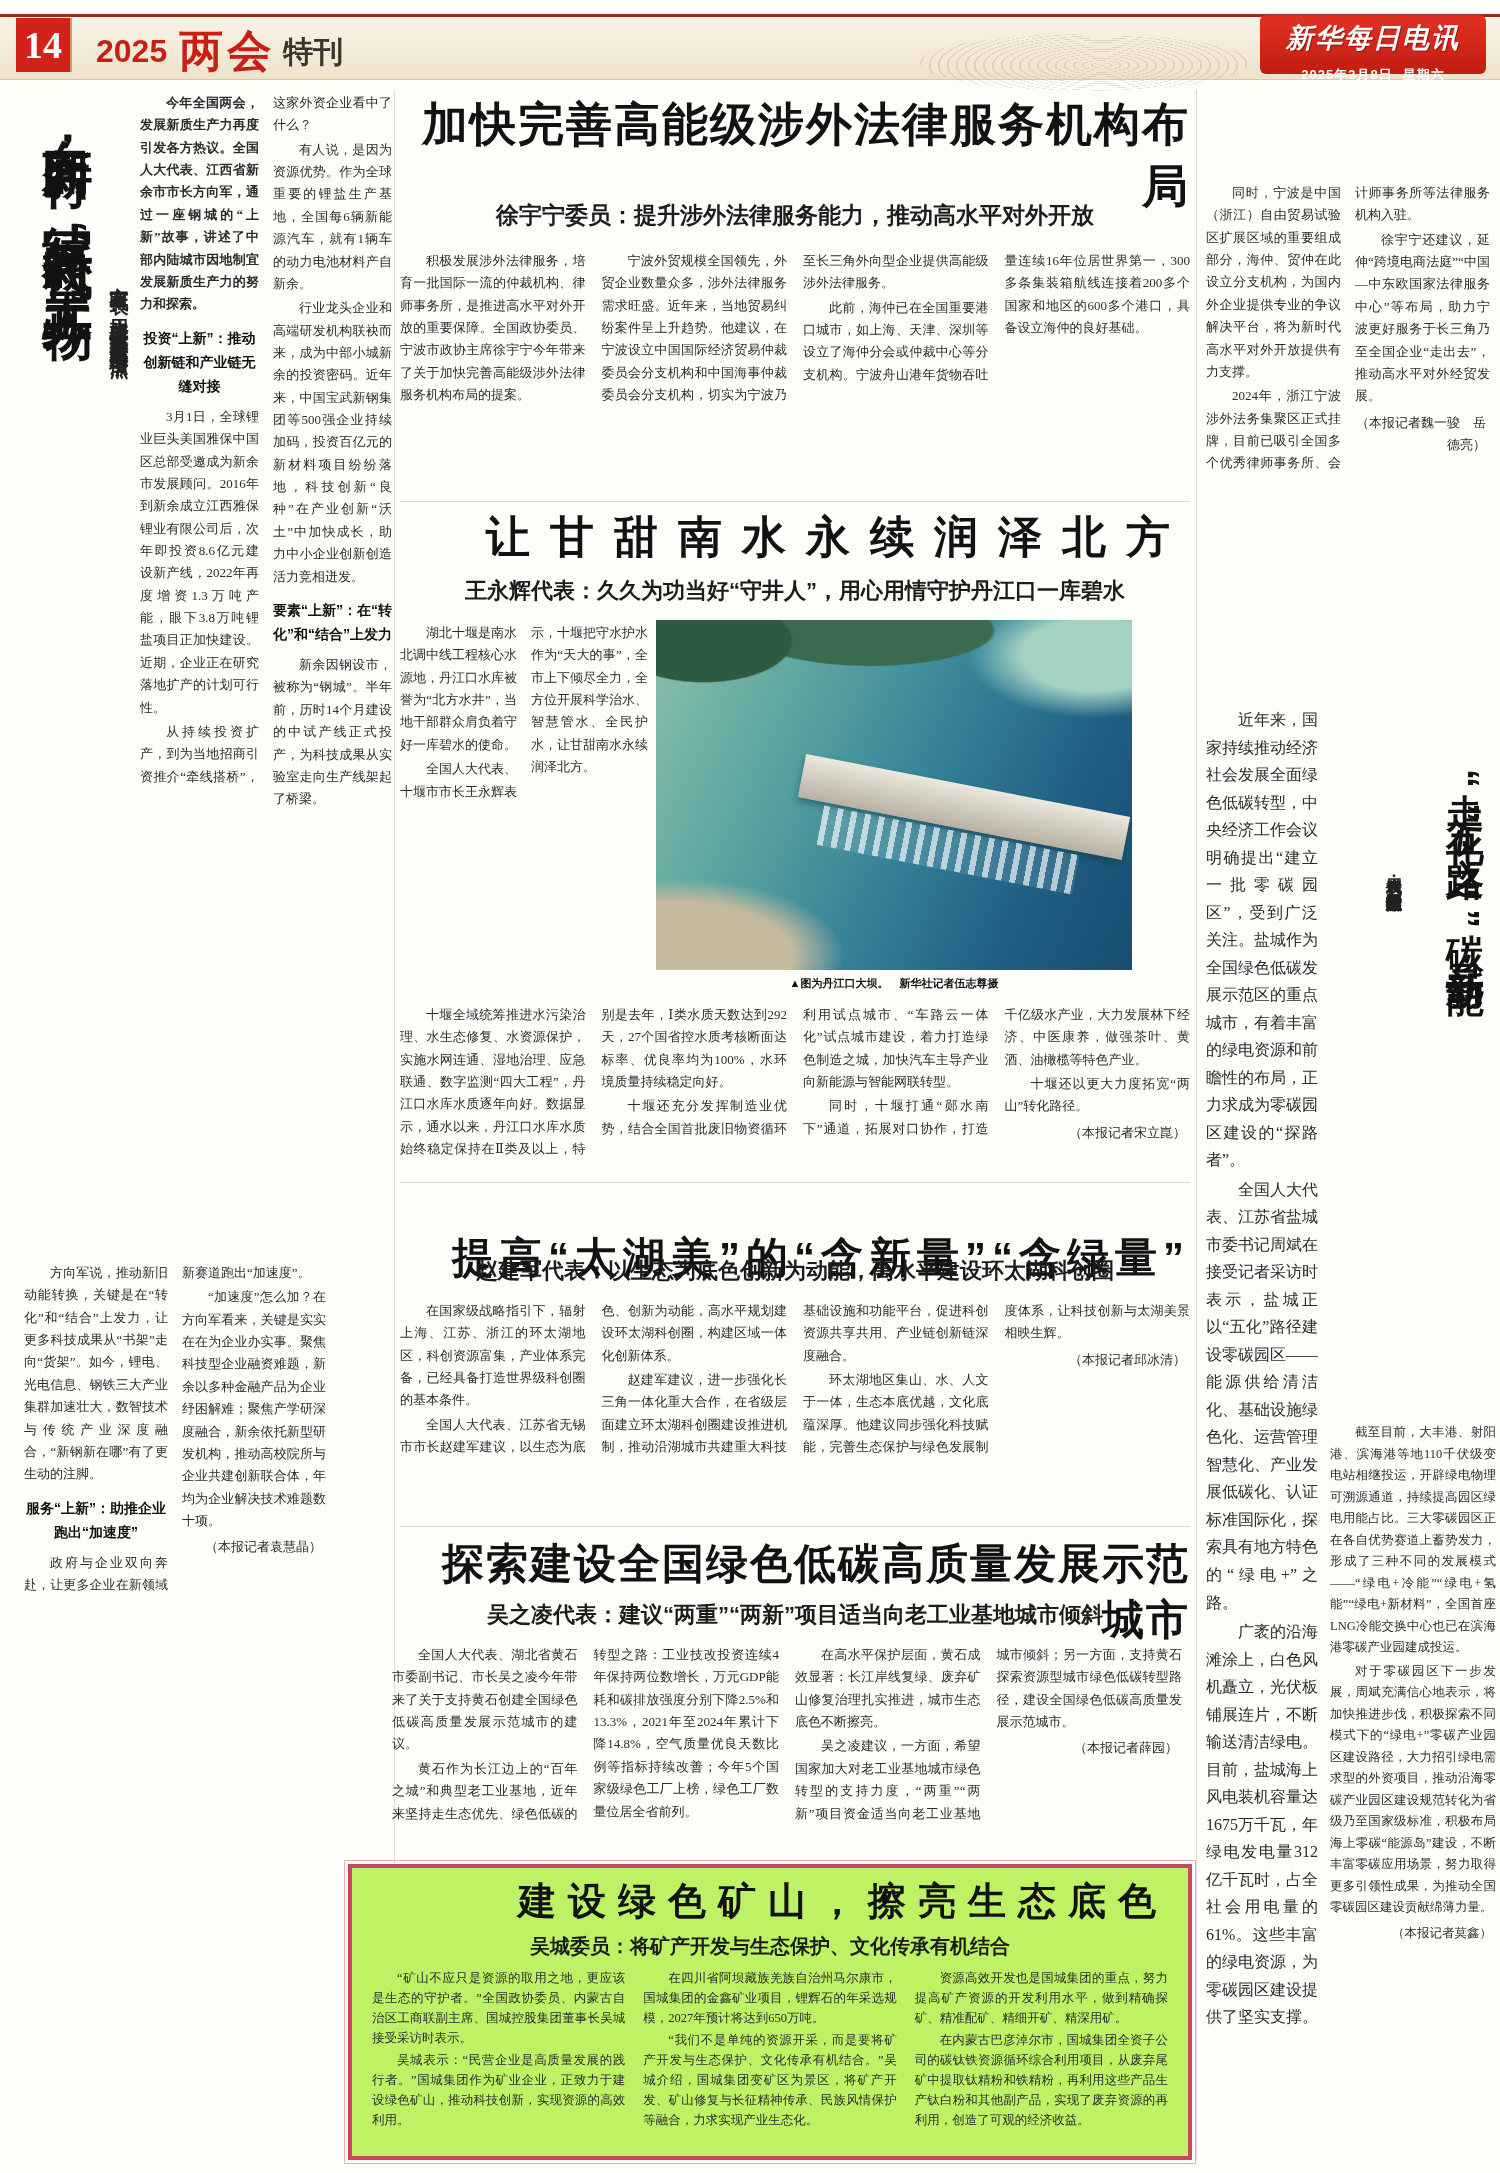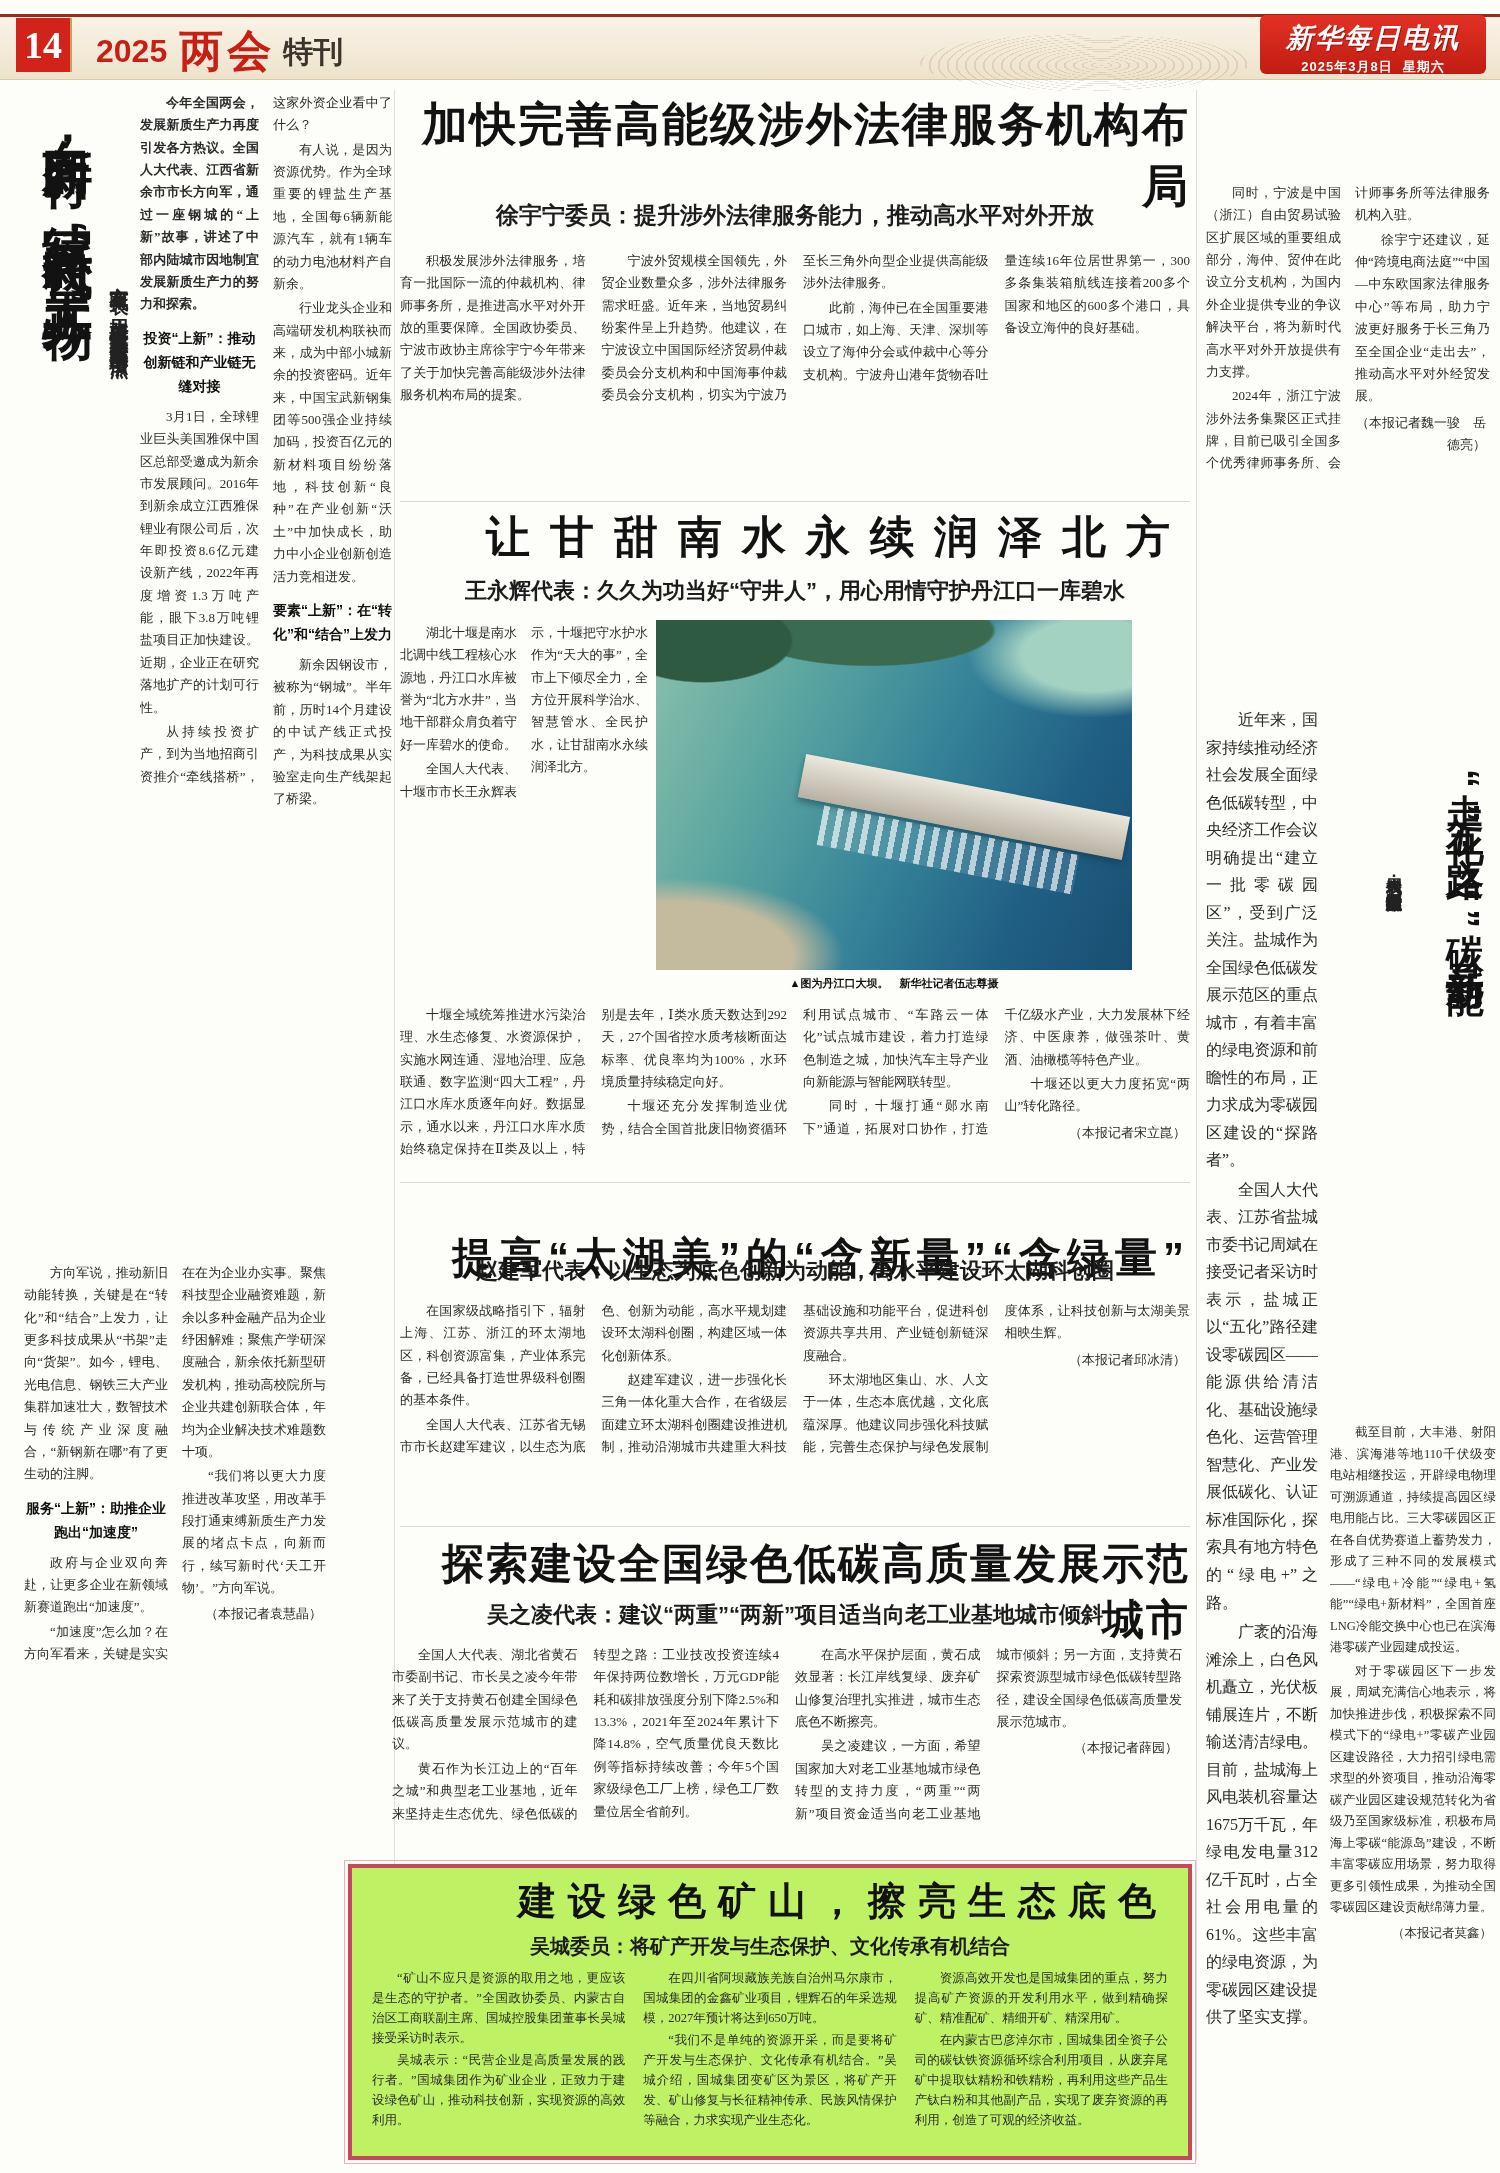--- a/index.html
+++ b/index.html
@@ -18,21 +18,21 @@
            letter-spacing:4px;vertical-align:-4px;}
   .ed-suf{color:#3b332c;font-size:30px;font-weight:800;font-family:"Liberation Sans",sans-serif;margin-left:4px;}
   .swirl{position:absolute;right:250px;top:17px;width:330px;height:57px;border-radius:50%;opacity:.55;
          background:repeating-radial-gradient(ellipse 160px 40px at 55% 55%,
             rgba(148,118,88,.35) 0 2px,rgba(255,255,255,0) 2px 9px);}
   .masthead{position:absolute;right:14px;top:15px;width:226px;height:59px;border-radius:6px;
             background:linear-gradient(#e23124,#c01d11);color:#fff;text-align:center;
             font-family:"Liberation Sans",sans-serif;}
   .mast-logo{font-size:27px;font-weight:900;font-style:italic;letter-spacing:2px;margin-top:5px;
              text-shadow:1px 1px 0 rgba(120,0,0,.6);}
-  .mast-date{font-size:13px;font-weight:700;margin-top:2px;letter-spacing:1px;}
+  .mast-date{font-size:13px;font-weight:700;margin-top:10px;letter-spacing:1px;}
   .mast-date .wd{margin-left:10px;}
   
   .hl{font-family:"Liberation Sans","DejaVu Sans",sans-serif;font-weight:900;color:#121212;text-align:right;}
   .subhl{font-family:"Liberation Sans",sans-serif;font-weight:700;color:#1c1c1c;text-align:center;}
   .body-txt{font-size:13px;line-height:1.72;text-align:justify;overflow:hidden;}
   .para{margin:0 0 2px;text-indent:2em;}
   .byline{display:block;text-align:right;padding-right:4px;margin-top:4px;}
   .sec-head{font-family:"Liberation Sans",sans-serif;font-weight:800;font-size:14px;
             text-align:center;text-indent:0;margin:10px 0 8px;color:#111;}
   .v-text{writing-mode:vertical-rl;}
@@ -101,21 +101,21 @@
     <p class="para">新余因钢设市，被称为“钢城”。半年前，历时14个月建设的中试产线正式投产，为科技成果从实验室走向生产线架起了桥梁。</p></span>
   </div>
 
   <div class="abs body-txt cols2" style="left:24px;top:1262px;width:302px;height:898px;">
     <span>
       
     <p class="para">方向军说，推动新旧动能转换，关键是在“转化”和“结合”上发力，让更多科技成果从“书架”走向“货架”。如今，锂电、光电信息、钢铁三大产业集群加速壮大，数智技术与传统产业深度融合，“新钢新在哪”有了更生动的注脚。</p></span>
     <p class="sec-head">服务“上新”：助推企业跑出“加速度”</p>
     <span>
       
-    <p class="para">政府与企业双向奔赴，让更多企业在新领域新赛道跑出“加速度”。</p><p class="para">“加速度”怎么加？在方向军看来，关键是实实在在为企业办实事。聚焦科技型企业融资难题，新余以多种金融产品为企业纾困解难；聚焦产学研深度融合，新余依托新型研发机构，推动高校院所与企业共建创新联合体，年均为企业解决技术难题数十项。</p><p class="para">“我们将以更大力度推进改革攻坚，用改革手段打通束缚新质生产力发展的堵点卡点，向新而行，续写新时代‘天工开物’。”方向军说。</p></span>
+    <p class="para">政府与企业双向奔赴，让更多企业在新领域新赛道跑出“加速度”。</p><p class="para">“加速度”怎么加？在方向军看来，关键是实实在在为企业办实事。聚焦科技型企业融资难题，新余以多种金融产品为企业纾困解难；聚焦产学研深度融合，新余依托新型研发机构，推动高校院所与企业共建创新联合体，年均为企业解决技术难题数十项。</p></span>
     <span class="byline">（本报记者袁慧晶）</span>
   </div>
 
   <div class="abs hl" style="left:400px;top:94px;width:790px;font-size:46px;letter-spacing:2px;">加快完善高能级涉外法律服务机构布局</div>
   <div class="abs subhl" style="left:400px;top:200px;width:790px;font-size:23px;">徐宇宁委员：提升涉外法律服务能力，推动高水平对外开放</div>
   <div class="abs body-txt cols4" style="left:400px;top:250px;width:790px;height:246px;">
 
   <p class="para">积极发展涉外法律服务，培育一批国际一流的仲裁机构、律师事务所，是推进高水平对外开放的重要保障。全国政协委员、宁波市政协主席徐宇宁今年带来了关于加快完善高能级涉外法律服务机构布局的提案。</p>
       <p class="para">宁波外贸规模全国领先，外贸企业数量众多，涉外法律服务需求旺盛。近年来，当地贸易纠纷案件呈上升趋势。他建议，在宁波设立中国国际经济贸易仲裁委员会分支机构和中国海事仲裁委员会分支机构，切实为宁波乃至长三角外向型企业提供高能级涉外法律服务。</p>
       <p class="para">此前，海仲已在全国重要港口城市，如上海、天津、深圳等设立了海仲分会或仲裁中心等分支机构。宁波舟山港年货物吞吐量连续16年位居世界第一，300多条集装箱航线连接着200多个国家和地区的600多个港口，具备设立海仲的良好基础。</p>

